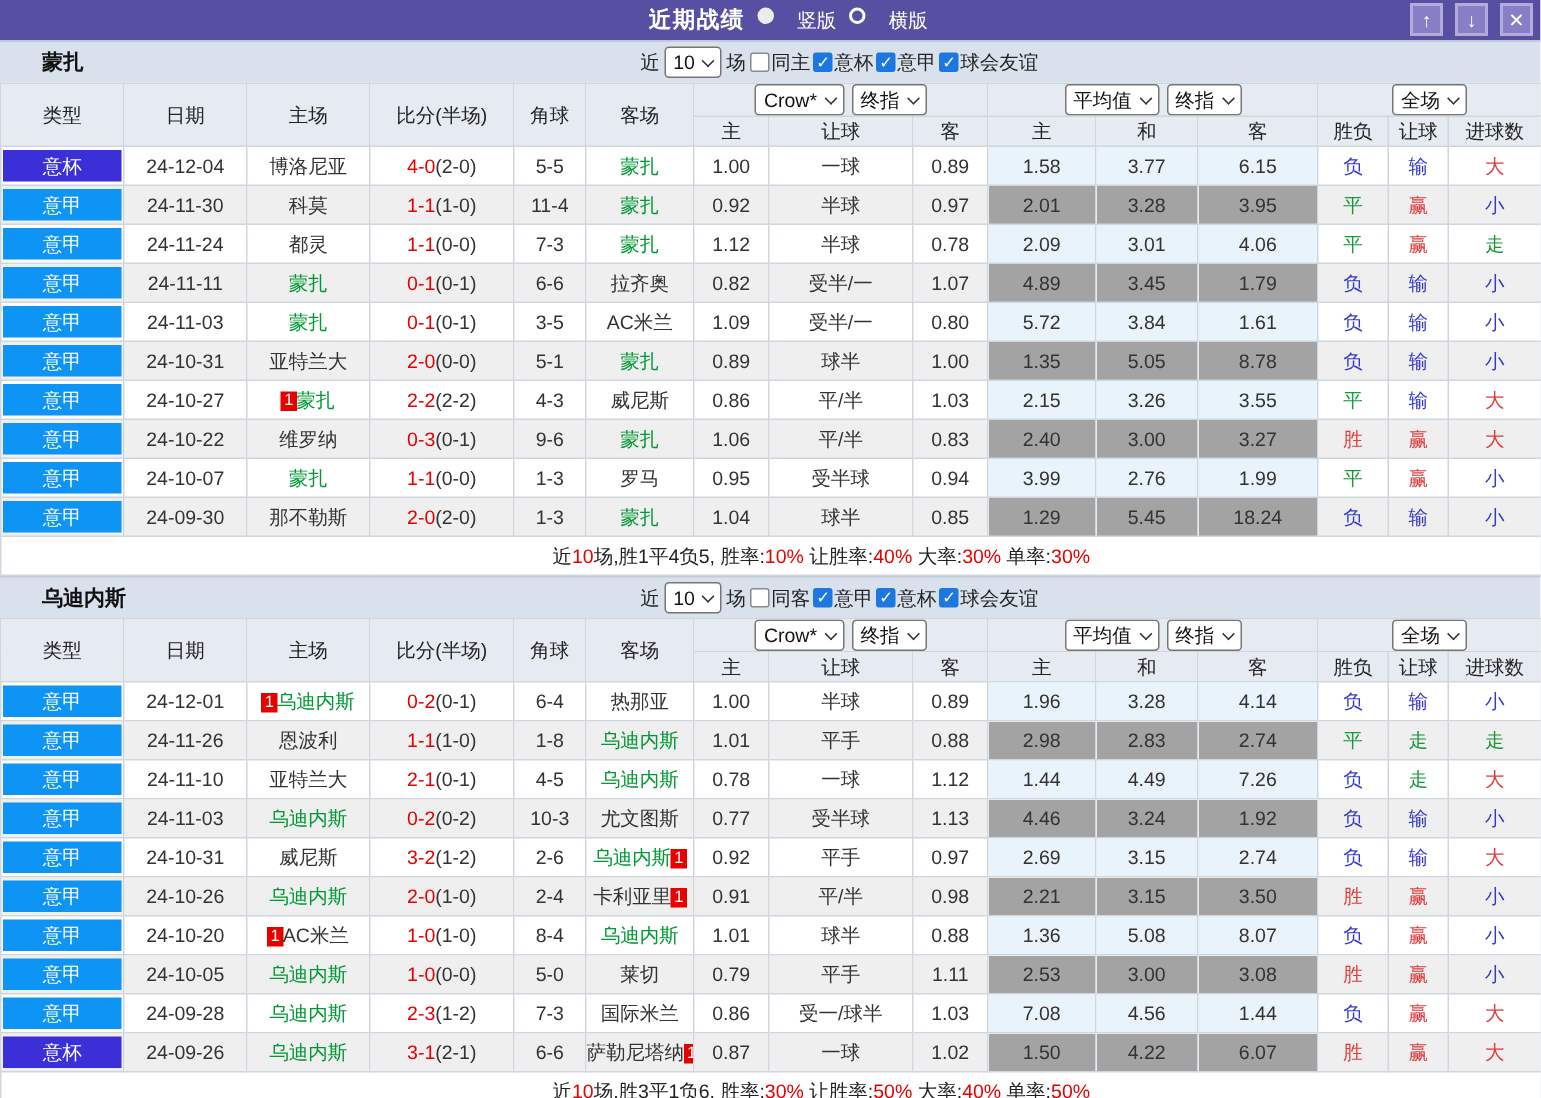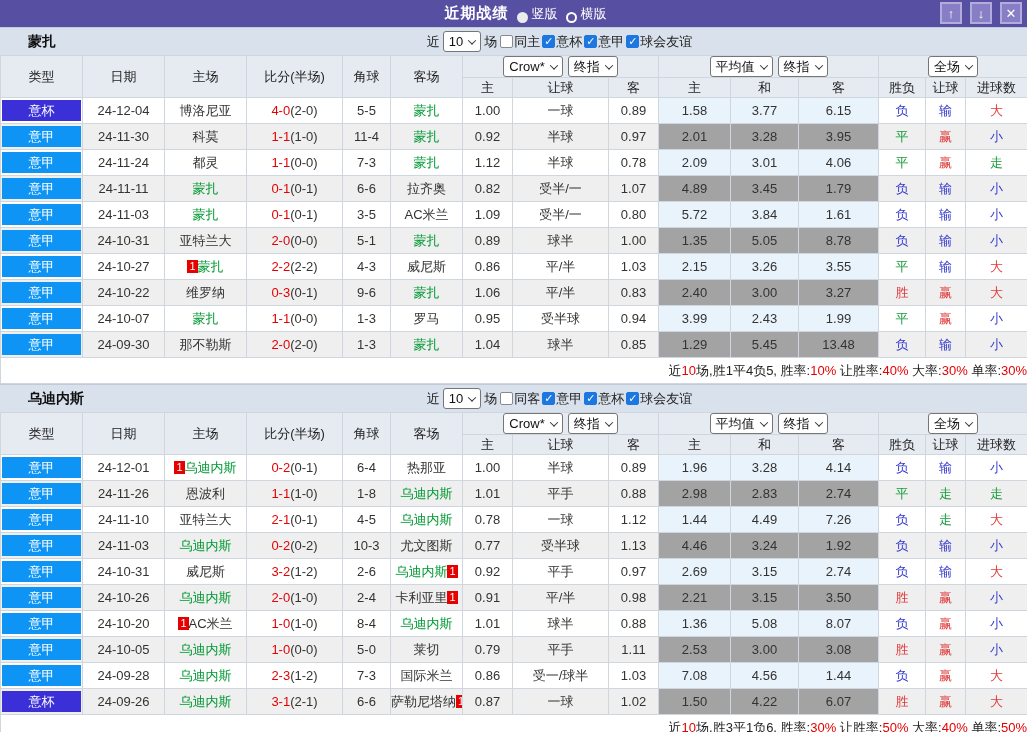--- a/index.html
+++ b/index.html
@@ -14,21 +14,21 @@
   
   .titlebar{
     height:27px;
     background:var(--c-titlebar,#574fa2);
     position:relative;
     display:flex;align-items:center;justify-content:center;
     color:#fff;
   }
   .titlebar-center{display:flex;align-items:center;gap:8px;font-size:13px;margin-left:24px;}
   .panel-title{font-weight:bold;font-size:15px;letter-spacing:1px;}
-  .radio-item{display:inline-flex;align-items:flex-end;gap:4px;cursor:pointer;}
+  .radio-item{display:inline-flex;align-items:flex-start;gap:16px;cursor:pointer;}
   .radio{width:11px;height:11px;border-radius:50%;box-sizing:border-box;display:inline-block;}
   .radio.checked{background:#ececec;}
   .radio.unchecked{border:2.5px solid #fff;background:transparent;}
   .tb-btns{position:absolute;right:5px;top:2px;display:flex;gap:8px;}
   .tb-btn{
     width:22px;height:22px;box-sizing:border-box;
     background:#867fc5;border:2px solid #b2abdc;
     color:#fff;font-size:13px;font-weight:bold;line-height:1;
     display:flex;align-items:center;justify-content:center;
     padding:0;cursor:pointer;font-family:inherit;
@@ -79,21 +79,21 @@
   .half{color:#333;}
   .tname{color:#333;margin-top:22px;}
   .tname.focus{color:var(--c-focus,#009933);}
   .badge{display:inline-block;background:#e60000;color:#fff;font-size:11px;line-height:13px;height:13px;padding:0 2px;vertical-align:1px;}
   .badge:empty{display:none;}
 
   td.res.r-red{color:var(--c-win,#e03c3c);}
   td.res.r-grn{color:var(--c-draw,#159a38);}
   td.res.r-blu{color:var(--c-lose,#3338cc);}
 
-  tfoot td.summary{height:25px;background:#fff;font-size:13px;color:#222;text-align:right;padding-left:67px;}
+  tfoot td.summary{height:25px;background:#fff;font-size:13px;color:#222;text-align:center;padding-left:67px;}
   .seg{color:#222;}
   .seg.r{color:#e60000;}
 </style>
 </head>
 <body>
 
 <div class="app">
 
   <div class="titlebar">
     <div class="titlebar-center">
@@ -380,41 +380,41 @@
           </td>
           <td>24-10-07</td>
           <td class="team-td"><span class="tname focus">蒙扎</span></td>
           <td><span class="score">1-1</span><span class="half">(0-0)</span></td>
           <td>1-3</td>
           <td class="team-td"><span class="tname">罗马</span></td>
           <td class="asia gl">0.95</td>
           <td class="asia">受半球</td>
           <td class="asia">0.94</td>
           <td class="eu gl">3.99</td>
-          <td class="eu">2.43</td>
+          <td class="eu">2.76</td>
           <td class="eu">1.99</td>
           <td class="res r-grn gl">平</td>
           <td class="res r-red">赢</td>
           <td class="res r-blu">小</td>
         </tr>
         <tr class="even">
           <td class="type-td">
             <span class="tag league">意甲</span>
           </td>
           <td>24-09-30</td>
           <td class="team-td"><span class="tname">那不勒斯</span></td>
           <td><span class="score">2-0</span><span class="half">(2-0)</span></td>
           <td>1-3</td>
           <td class="team-td"><span class="tname focus">蒙扎</span></td>
           <td class="asia gl">1.04</td>
           <td class="asia">球半</td>
           <td class="asia">0.85</td>
           <td class="eu gl">1.29</td>
           <td class="eu">5.45</td>
-          <td class="eu">13.48</td>
+          <td class="eu">18.24</td>
           <td class="res r-blu gl">负</td>
           <td class="res r-blu">输</td>
           <td class="res r-blu">小</td>
         </tr>
       </tbody>
     <tfoot>
       <tr>
           <td colspan="15" class="summary"><span class="seg">近</span><span class="seg r">10</span><span class="seg">场,胜1平4负5, 胜率:</span><span class="seg r">10%</span><span class="seg"> 让胜率:</span><span class="seg r">40%</span><span class="seg"> 大率:</span><span class="seg r">30%</span><span class="seg"> 单率:</span><span class="seg r">30%</span></td>
         </tr>
     </tfoot>

